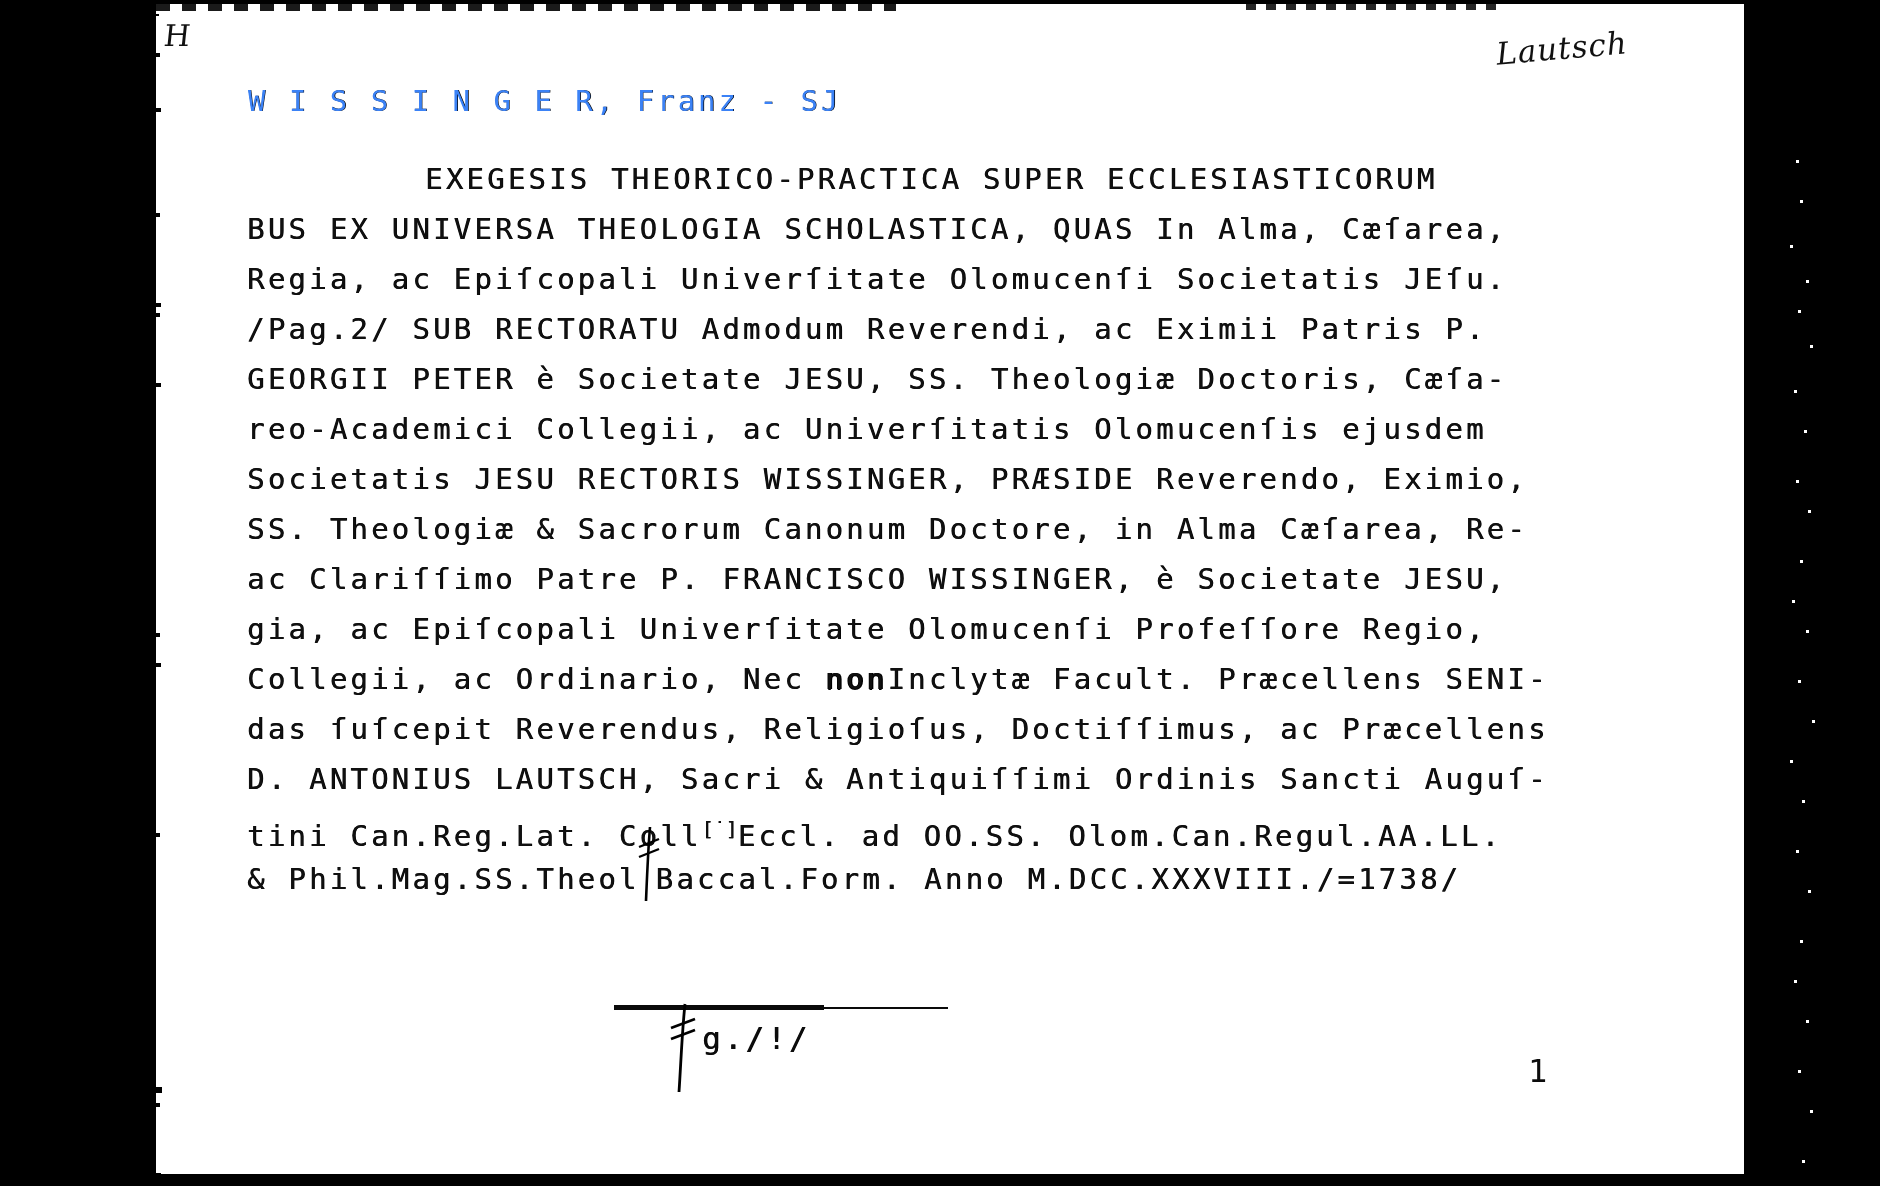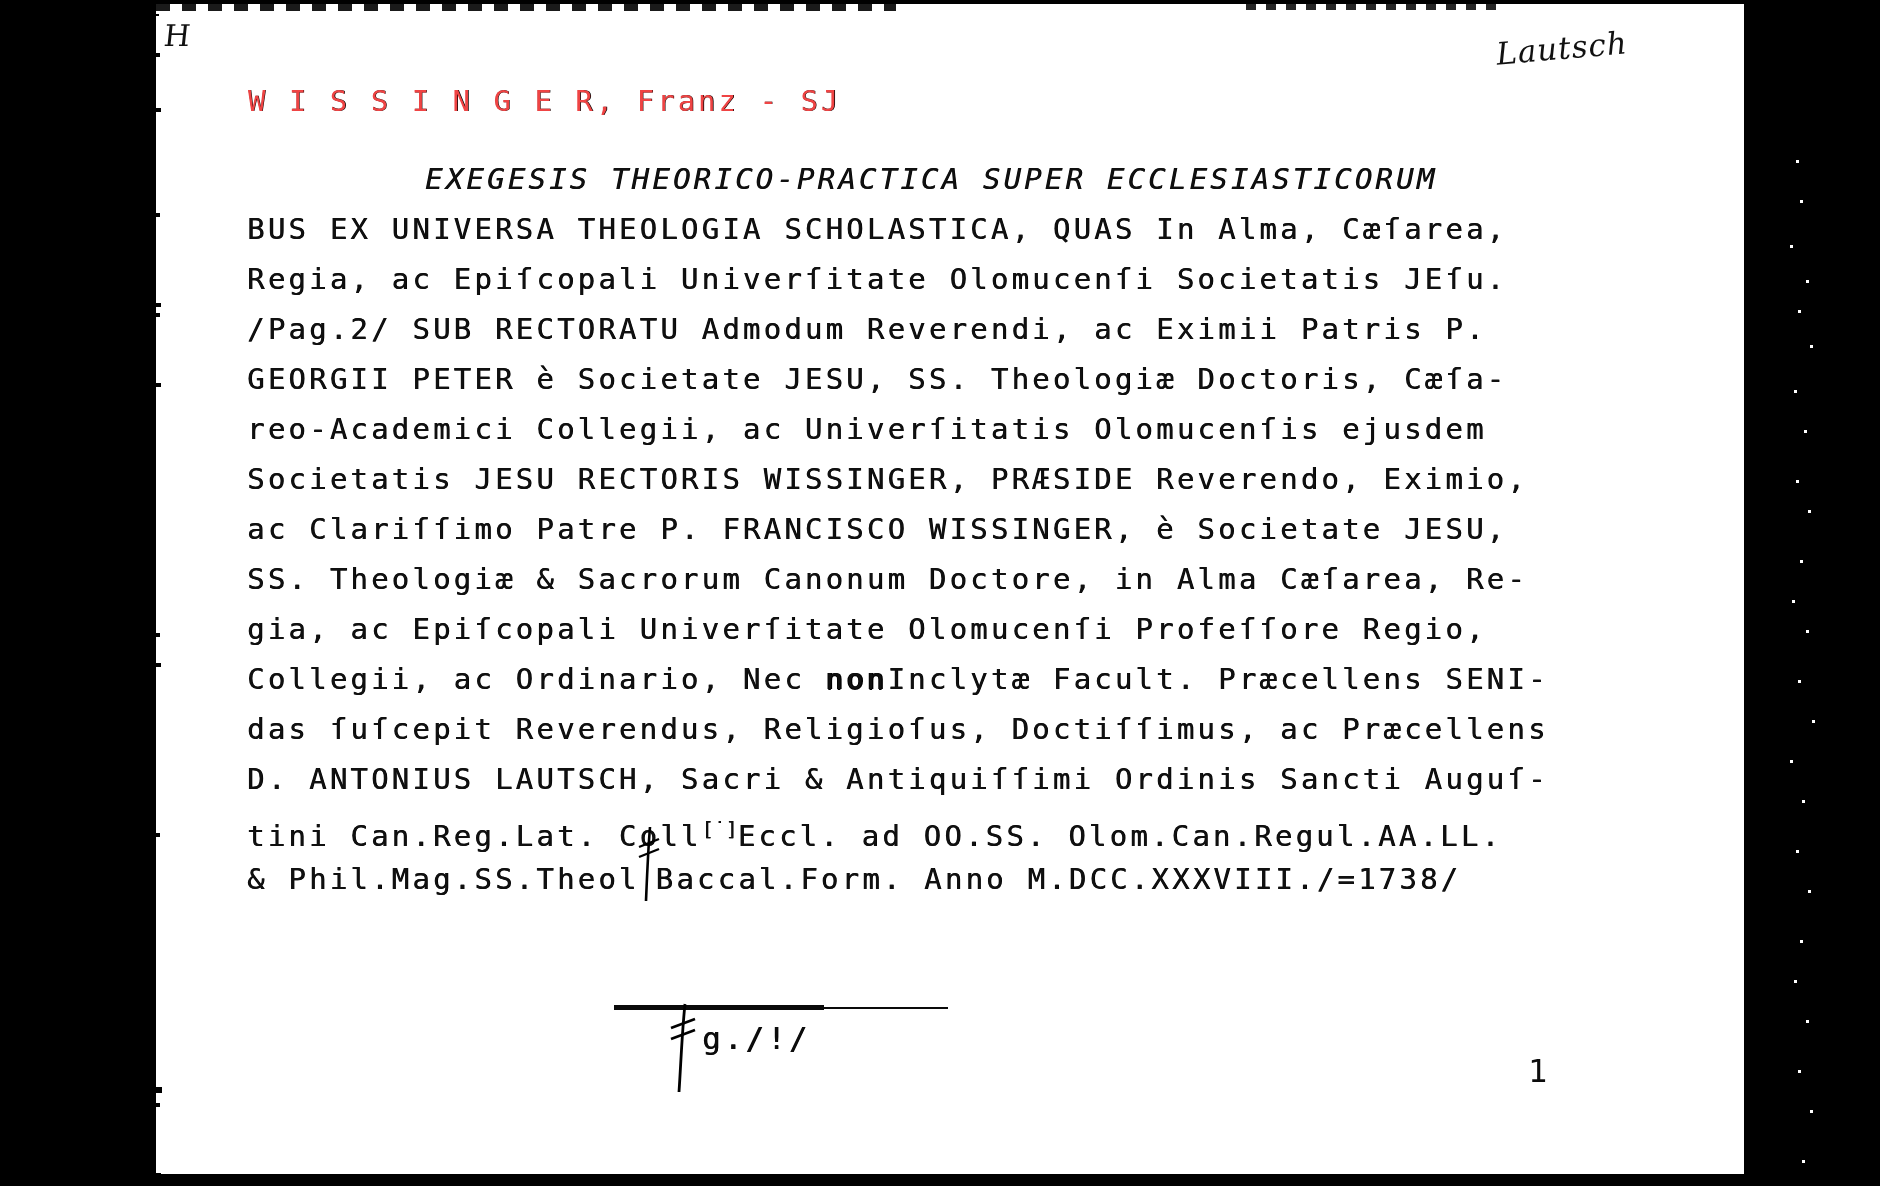--- a/index.html
+++ b/index.html
@@ -12,32 +12,32 @@
   }
   .page{
     position:absolute;
     left:156px;top:4px;
     width:1588px;height:1170px;
     background:#ffffff;
   }
   
   .heading{
     position:absolute;left:92px;top:80px;
-    font-size:29px;color:#ef4444;
+    font-size:29px;color:#3b82f6;
     letter-spacing:3px;white-space:pre;
     text-shadow:0.6px 0 0 #000;
   }
   .body-text{
     position:absolute;left:91px;top:150px;
     font-size:29px;color:#101010;
     letter-spacing:3.2px;
     text-shadow:0.5px 0 0 #000;
   }
   .line{height:50px;line-height:50px;white-space:pre;}
-  .line.indent{padding-left:178px;font-style:italic;}
+  .line.indent{padding-left:178px;}
   .overstrike{
     font-weight:normal;
     text-shadow:1.3px 0 0 #000, -0.7px 0 0 #000, 0 0.8px 0 #000;
   }
   .sup{
     font-size:20px;vertical-align:10px;letter-spacing:0;
   }
   
   .hw{position:absolute;color:#111;}
   .hw-topleft{
@@ -117,22 +117,22 @@
     <div class="heading">W I S S I N G E R, Franz - SJ</div>
 
     <div class="body-text">
       <div class="line indent">EXEGESIS THEORICO-PRACTICA SUPER ECCLESIASTICORUM</div>
       <div class="line">BUS EX UNIVERSA THEOLOGIA SCHOLASTICA, QUAS In Alma, Cæſarea,</div>
       <div class="line">Regia, ac Epiſcopali Univerſitate Olomucenſi Societatis JEſu.</div>
       <div class="line">/Pag.2/ SUB RECTORATU Admodum Reverendi, ac Eximii Patris P.</div>
       <div class="line">GEORGII PETER è Societate JESU, SS. Theologiæ Doctoris, Cæſa-</div>
       <div class="line">reo-Academici Collegii, ac Univerſitatis Olomucenſis ejusdem</div>
       <div class="line">Societatis JESU RECTORIS WISSINGER, PRÆSIDE Reverendo, Eximio,</div>
+      <div class="line">SS. Theologiæ &amp; Sacrorum Canonum Doctore, in Alma Cæſarea, Re-</div>
       <div class="line">ac Clariſſimo Patre P. FRANCISCO WISSINGER, è Societate JESU,</div>
-      <div class="line">SS. Theologiæ &amp; Sacrorum Canonum Doctore, in Alma Cæſarea, Re-</div>
       <div class="line">gia, ac Epiſcopali Univerſitate Olomucenſi Profeſſore Regio,</div>
       <div class="line"><span>Collegii, ac Ordinario, Nec </span><span class="overstrike">non</span><span>Inclytæ Facult. Præcellens SENI-</span></div>
       <div class="line">das ſuſcepit Reverendus, Religioſus, Doctiſſimus, ac Præcellens</div>
       <div class="line">D. ANTONIUS LAUTSCH, Sacri &amp; Antiquiſſimi Ordinis Sancti Auguſ-</div>
       <div class="line"><span>tini Can.Reg.Lat. Coll</span><sup class="sup">[˙]</sup><span>Eccl. ad OO.SS. Olom.Can.Regul.AA.LL.</span></div>
       <div class="line"><span>&amp; Phil.Mag.SS.Theol</span><span class="caret-wrap"><svg width="22" height="78" viewBox="0 0 22 78">
               <path d="M12 2 C10 26, 9 52, 8 76" stroke="#000" stroke-width="2.6" fill="none"></path>
               <line x1="1" y1="22" x2="21" y2="14" stroke="#000" stroke-width="2.4"></line>
               <line x1="1" y1="32" x2="21" y2="24" stroke="#000" stroke-width="2.4"></line>
             </svg></span><span>Baccal.Form. Anno M.DCC.XXXVIII./=1738/</span></div>

